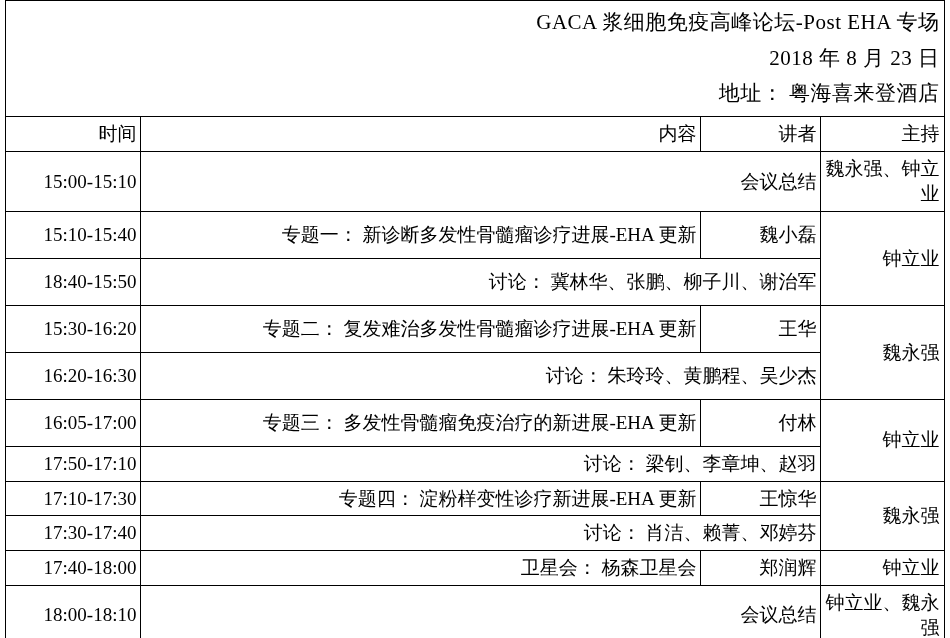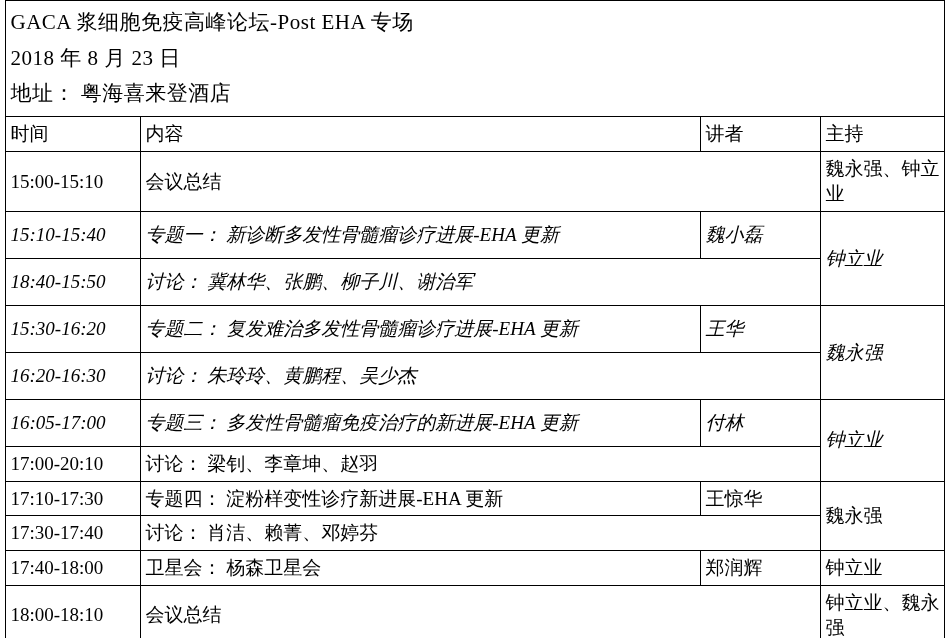--- a/index.html
+++ b/index.html
@@ -21,21 +21,21 @@
     position: relative;
   }
   table.agenda {
     border-collapse: collapse;
     width: 938px;
     margin: 0 auto;
     table-layout: fixed;
   }
   table.agenda td {
     border: 1px solid #000000;
-    text-align: left;
+    text-align: right;
     vertical-align: middle;
     font-size: 19px;
     line-height: 1.35;
     padding: 4px 4px;
     font-family: "Liberation Serif", "DejaVu Serif", serif;
   }
   .col-time { width: 135px; }
   .col-content { width: 560px; }
   .col-speaker { width: 120px; }
   .col-chair { width: 123px; }
@@ -47,21 +47,21 @@
   }
   .title-line {
     font-size: 21px;
     line-height: 1.7;
     letter-spacing: 0.5px;
   }
   .colhead td {
     font-size: 20px;
     padding: 6px 4px;
   }
-  .row-tall td { height: 38px; font-style: italic; }
+  .row-tall td { height: 38px; }
 </style>
 </head>
 <body>
 
 <div class="sheet">
   <table class="agenda">
     <colgroup>
       <col class="col-time">
       <col class="col-content">
       <col class="col-speaker">
@@ -113,21 +113,21 @@
       </tr>
 
       <tr class="row-tall">
         <td>16:05-17:00</td>
         <td>专题三： 多发性骨髓瘤免疫治疗的新进展-EHA 更新</td>
         <td>付林</td>
         <td rowspan="2">钟立业</td>
       </tr>
 
       <tr>
-        <td>17:00-20:10</td>
+        <td>17:50-17:10</td>
         <td colspan="2">讨论： 梁钊、李章坤、赵羽</td>
       </tr>
 
       <tr>
         <td>17:10-17:30</td>
         <td>专题四： 淀粉样变性诊疗新进展-EHA 更新</td>
         <td>王惊华</td>
         <td rowspan="2">魏永强</td>
       </tr>
 

